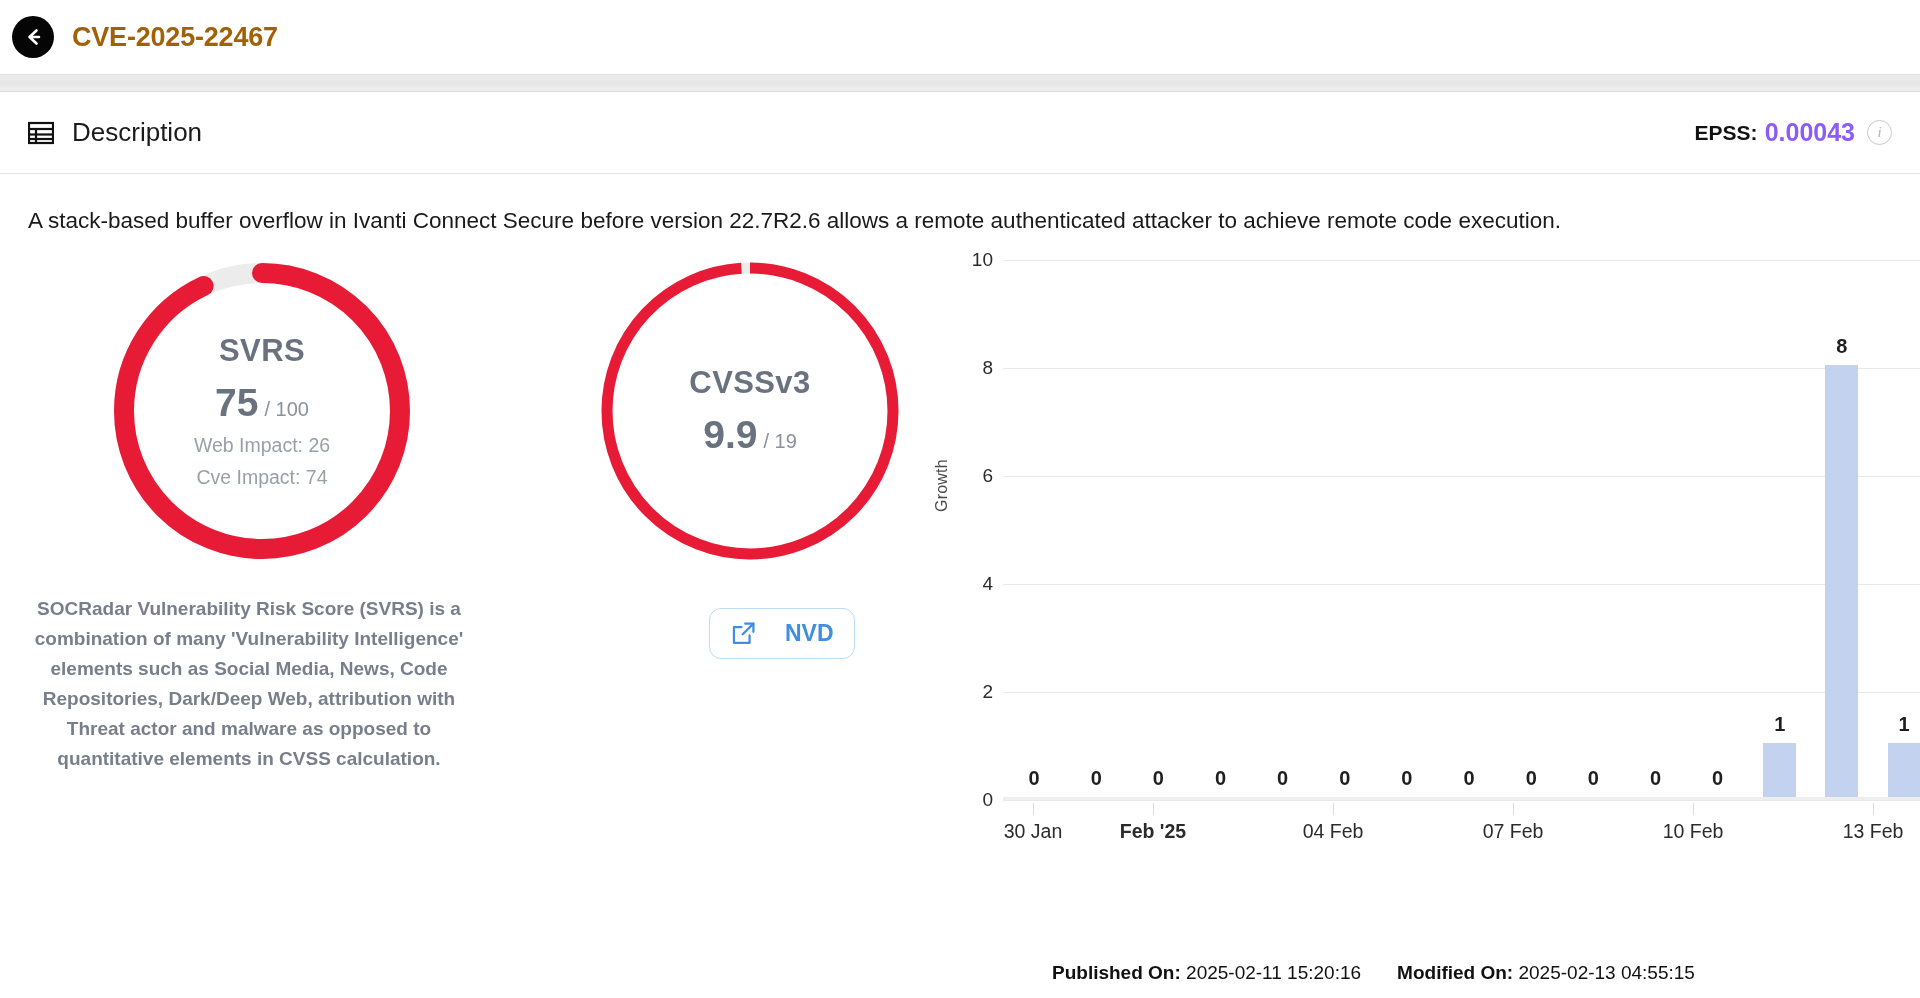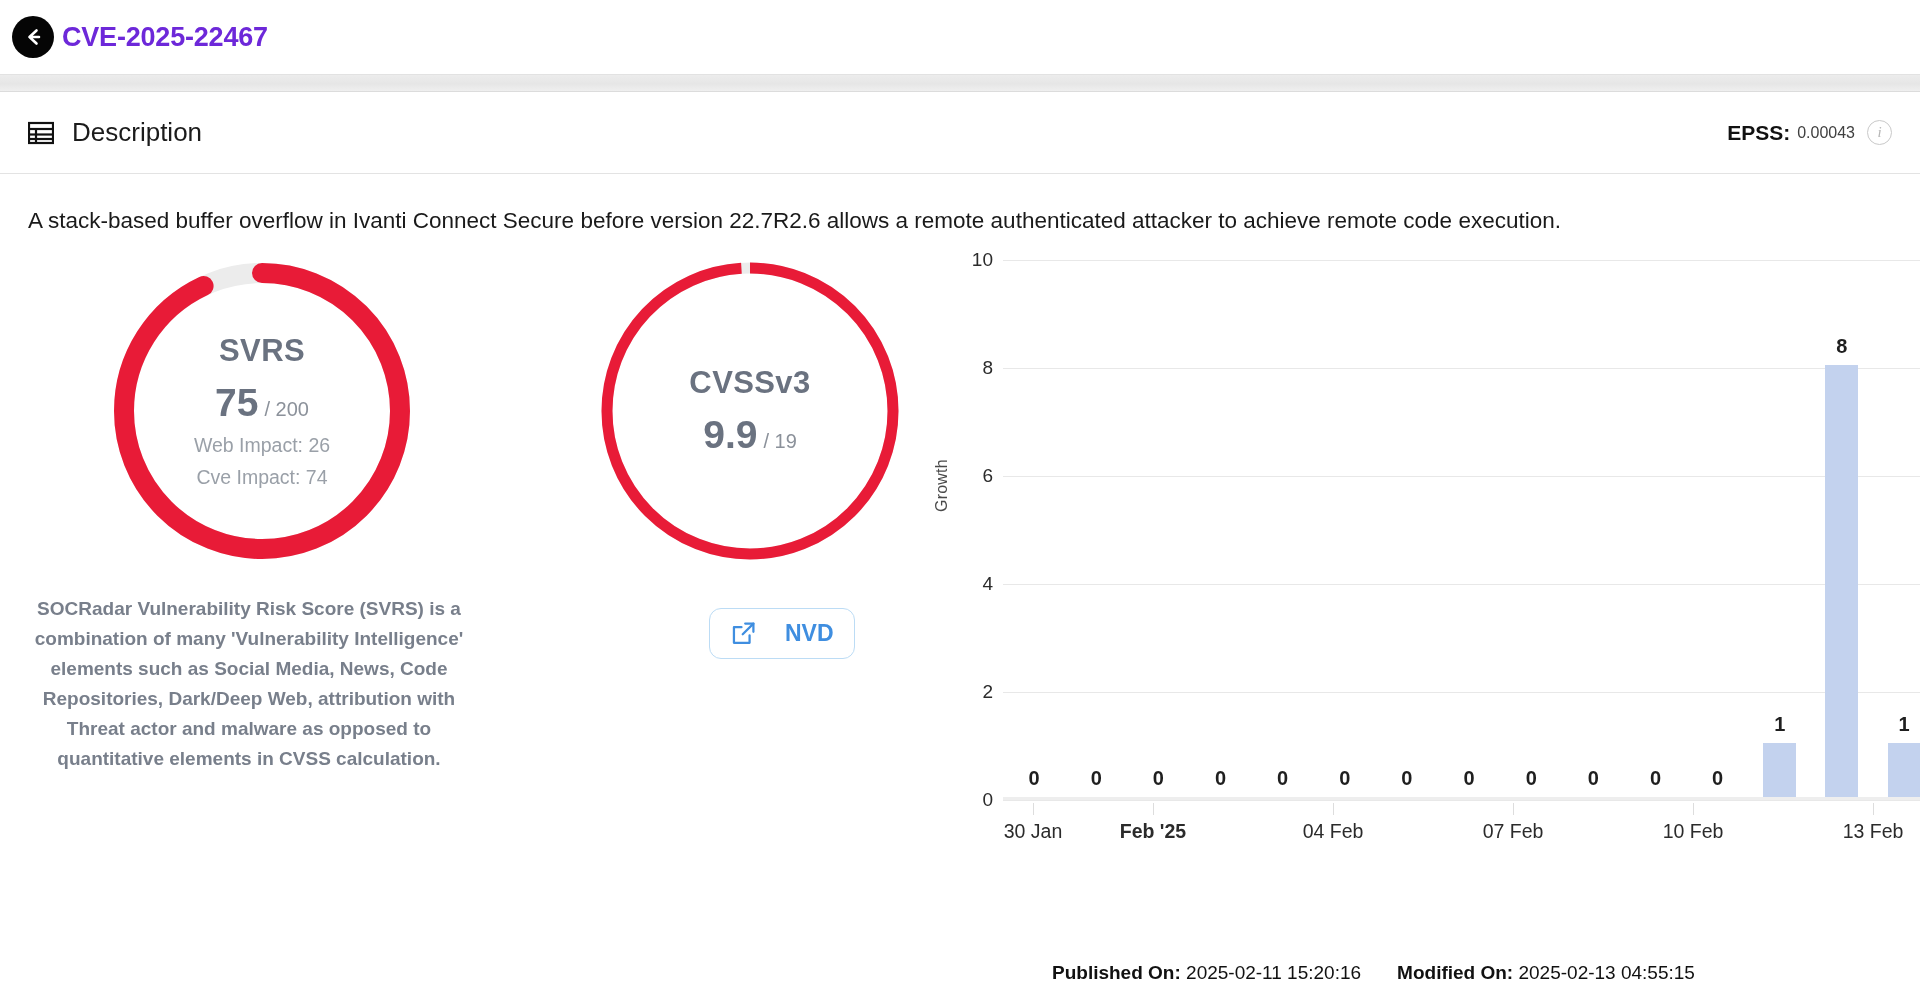--- a/index.html
+++ b/index.html
@@ -16,22 +16,22 @@
     height: 74px; display: flex; align-items: center;
     padding-left: 12px; background: #fff;
   }
   .back-btn {
     width: 42px; height: 42px; border-radius: 50%;
     background: #050505; display: flex; align-items: center;
     justify-content: center; flex: none; cursor: pointer;
   }
   .back-btn svg { display: block; }
   .cve-title {
-    margin-left: 8px; font-size: 27px; font-weight: bold;
-    color: #6d28d9; letter-spacing: -0.2px;
+    margin-left: 18px; font-size: 27px; font-weight: bold;
+    color: #a16207; letter-spacing: -0.2px;
   }
 
   
   .band {
     height: 18px; background: #e9e9e9;
     border-top: 1px solid #e2e2e2;
     border-bottom: 1px solid #dcdcdc;
   }
   .band-inner { height: 100%; width: 100%;
     background: linear-gradient(180deg,#ececec 0%, #e6e6e6 55%, #efefef 100%); }
@@ -39,21 +39,21 @@
   
   .sec-head {
     height: 82px; display: flex; align-items: center;
     padding: 8px 28px; border-bottom: 1px solid #e3e3e3;
   }
   .sec-head-left { display: flex; align-items: center; }
   .grid-icon { width: 26px; height: 24px; flex: none; }
   .sec-title { margin-left: 18px; font-size: 26px; color: #1b1b1b; }
   .sec-head-right { margin-left: auto; display: flex; align-items: center; }
   .epss-label { font-size: 21px; font-weight: bold; color: #111; }
-  .epss-value { font-size: 16px; color: #404040; margin-left: 7px; }
+  .epss-value { font-size: 25px; color: #8b5cf6; margin-left: 7px; font-weight: bold; }
   .info-icon {
     width: 25px; height: 25px; border-radius: 50%;
     border: 1.6px solid #c9c9c9; color: #b5b5b5;
     font-size: 15px; font-family: "Liberation Serif", serif;
     display: flex; align-items: center; justify-content: center;
     margin-left: 12px; cursor: pointer; font-style: italic;
   }
 
   
   .desc-text {
@@ -193,21 +193,21 @@
 
         <div class="ring-block svrs">
           <svg class="ring-svg" width="310" height="310" viewBox="0 0 310 310">
             <circle cx="155" cy="155" r="138" fill="none" stroke="#ECECEC" stroke-width="20"></circle>
             <circle id="svrs-arc" cx="155" cy="155" r="138" fill="none" stroke="#E81B37" stroke-width="20" stroke-linecap="round" transform="rotate(-90 155 155)" stroke-dasharray="806.3840023234281 867.0795723907829"></circle>
           </svg>
           <div class="ring-center">
             <div class="ring-name">SVRS</div>
             <div class="ring-score-line">
               <span class="ring-score">75</span>
-              <span class="ring-denom">/ 200</span>
+              <span class="ring-denom">/ 100</span>
             </div>
             <div class="ring-sub">Web Impact: 26</div>
             <div class="ring-sub">Cve Impact: 74</div>
           </div>
         </div>
 
         <div class="ring-block cvss">
           <svg class="ring-svg" width="310" height="310" viewBox="0 0 310 310">
             <circle cx="155" cy="155" r="143" fill="none" stroke="#ECECEC" stroke-width="11"></circle>
             <circle id="cvss-arc" cx="155" cy="155" r="143" fill="none" stroke="#E81B37" stroke-width="11" transform="rotate(-90 155 155)" stroke-dasharray="889.510543937414 898.4954989266809"></circle>

